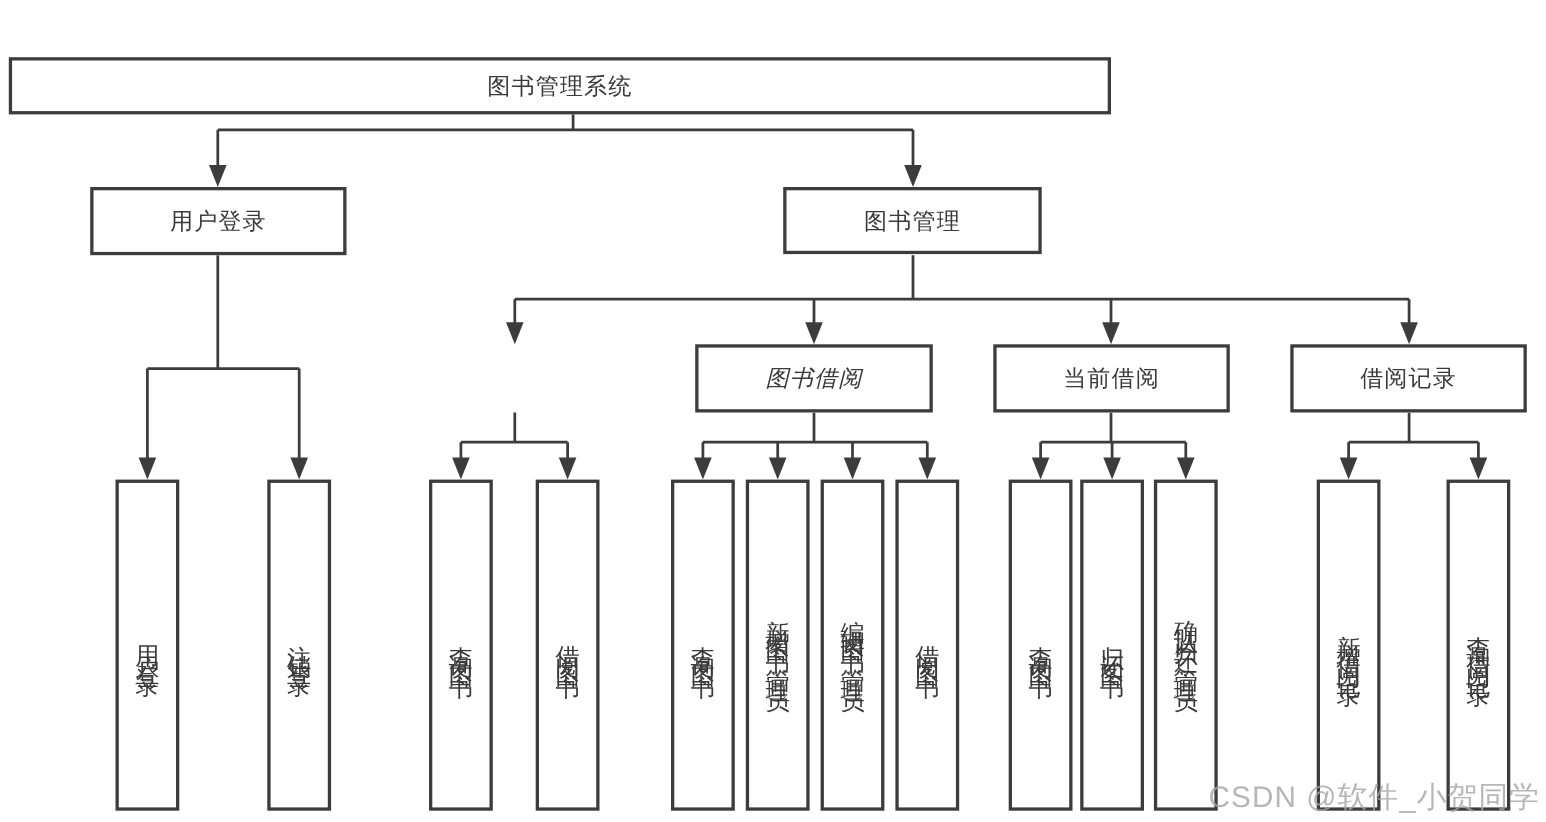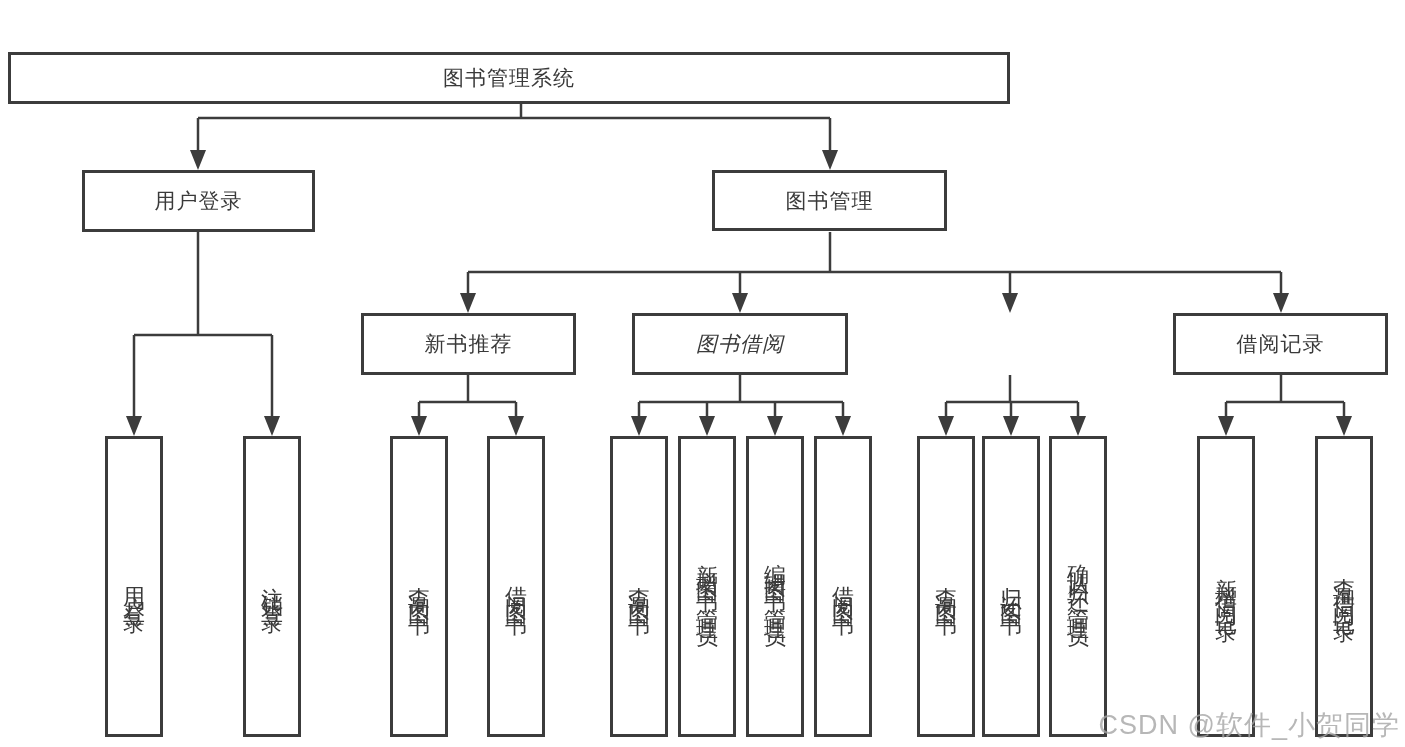--- a/index.html
+++ b/index.html
@@ -143,26 +143,26 @@
     <span>图书管理系统</span>
   </div>
 
   <div class="box" style="left:82px; top:170px; width:233px; height:62px;">
     <span>用户登录</span>
   </div>
   <div class="box" style="left:712px; top:170px; width:235px; height:61px;">
     <span>图书管理</span>
   </div>
 
-  <div class="box" style="left:361px; top:313px; width:215px; height:62px;">
-    <span>新书推荐</span>
-  </div>
   <div class="box" style="left:632px; top:313px; width:216px; height:62px;font-style:italic;">
     <span>图书借阅</span>
   </div>
+  <div class="box" style="left:903px; top:313px; width:215px; height:62px;">
+    <span>当前借阅</span>
+  </div>
   <div class="box" style="left:1173px; top:313px; width:215px; height:62px;">
     <span>借阅记录</span>
   </div>
 
   <div class="leaf" style="left:105px;">
     <span class="vtext">用户登录</span>
   </div>
   <div class="leaf" style="left:243px;">
     <span class="vtext">注销登录</span>
   </div>

